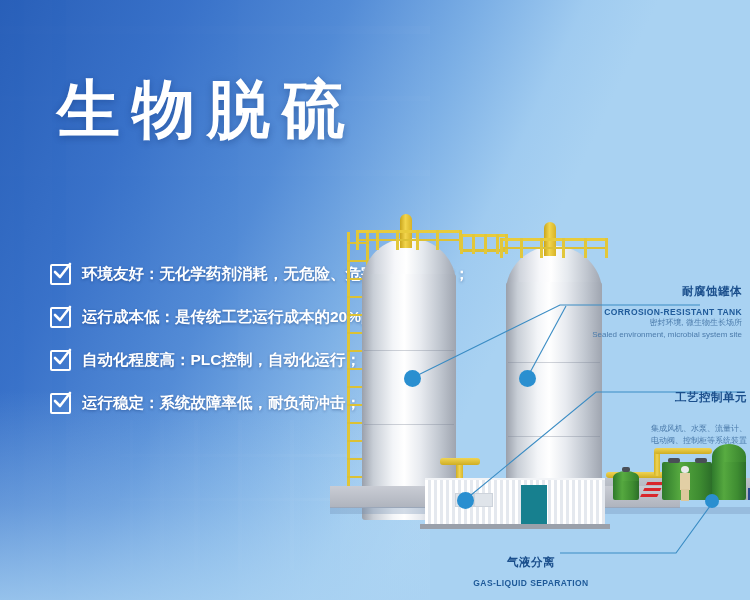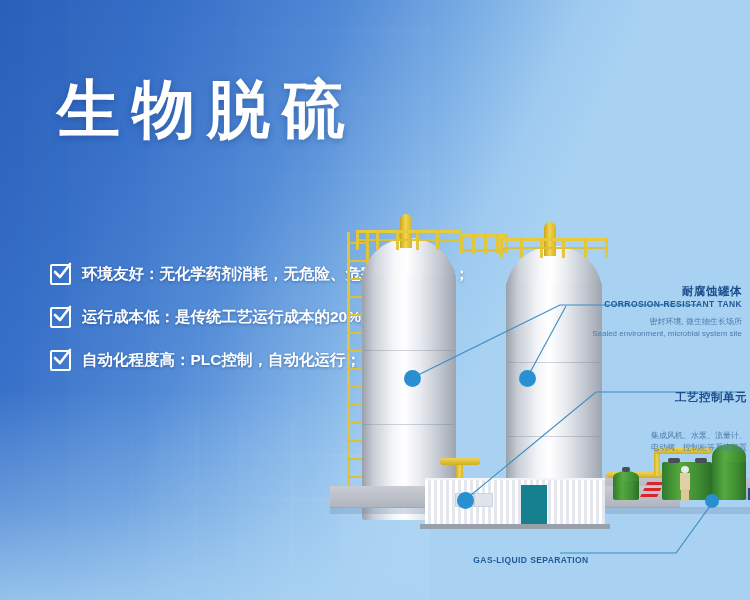--- a/index.html
+++ b/index.html
@@ -173,22 +173,22 @@
   .p-legs{position:absolute;left:3px;top:23px;width:8px;height:12px;background:#ddc89c;}
   .skid{position:absolute;background:#2b4a8f;}
 
   
   .dot{position:absolute;width:17px;height:17px;border-radius:50%;background:#2a8fd0;}
   svg.leaders{position:absolute;left:0;top:0;width:750px;height:600px;pointer-events:none;}
 
   
   .anno{position:absolute;text-align:right;}
   .anno .cn-h{font-size:11.5px;font-weight:bold;color:#1b4f8c;letter-spacing:.5px;font-family:Liberation Mono, monospace;}
-  .anno .en-h{font-size:8.5px;font-weight:bold;color:#1f5a99;letter-spacing:.4px;margin-top:0;}
-  .anno .cn-b{font-size:8px;color:#4b7bab;margin-top:7px;line-height:1.45;}
+  .anno .en-h{font-size:8.5px;font-weight:bold;color:#1f5a99;letter-spacing:.4px;margin-top:8px;}
+  .anno .cn-b{font-size:8px;color:#4b7bab;line-height:1.45;}
   .anno .en-b{font-size:8px;color:#4b7bab;line-height:1.45;}
 </style>
 </head>
 <body>
 
 <div id="stage">
 
   <div class="bg-photo"></div>
   <div class="bg-rings"></div>
   <div class="bg-lowerplant"></div>
@@ -220,20 +220,28 @@
 
     <div class="bullet">
       <span class="chk">
         <svg width="22" height="22" viewBox="0 0 22 22" aria-hidden="true">
           <path d="M4 11 L9 16 L19 3" fill="none" stroke="#ffffff" stroke-width="2.6" stroke-linecap="round" stroke-linejoin="round"></path>
         </svg>
       </span>
       <span class="btxt">自动化程度高：PLC控制，自动化运行；</span>
     </div>
 
+    <div class="bullet">
+      <span class="chk">
+        <svg width="22" height="22" viewBox="0 0 22 22" aria-hidden="true">
+          <path d="M4 11 L9 16 L19 3" fill="none" stroke="#ffffff" stroke-width="2.6" stroke-linecap="round" stroke-linejoin="round"></path>
+        </svg>
+      </span>
+      <span class="btxt">运行稳定：系统故障率低，耐负荷冲击；</span>
+    </div>
 
   </div>
 
   <div class="illus">
 
     <div class="ladder" style="left:27px;top:22px;height:266px;">
       <div class="sr" style="left:0;"></div>
       <div class="sr" style="left:19px;"></div>
       <div class="rung" style="top:10px;"></div>
         <div class="rung" style="top:28px;"></div>
@@ -359,16 +367,17 @@
     <div class="en-b">Sealed environment, microbial system site</div>
   </div>
 
   <div class="anno" style="right:3px;top:372px;width:290px;white-space:pre-line;">
     <div class="cn-h">工艺控制单元</div>
     <div class="cn-b">集成风机、水泵、流量计、
 电动阀、控制柜等系统装置</div>
   </div>
 
   <div class="anno" style="left:466px;top:555px;width:130px;text-align:center;">
+    <div class="cn-h">气液分离</div>
     <div class="en-h">GAS-LIQUID SEPARATION</div>
   </div>
 
 </div>
 
 </body></html>

